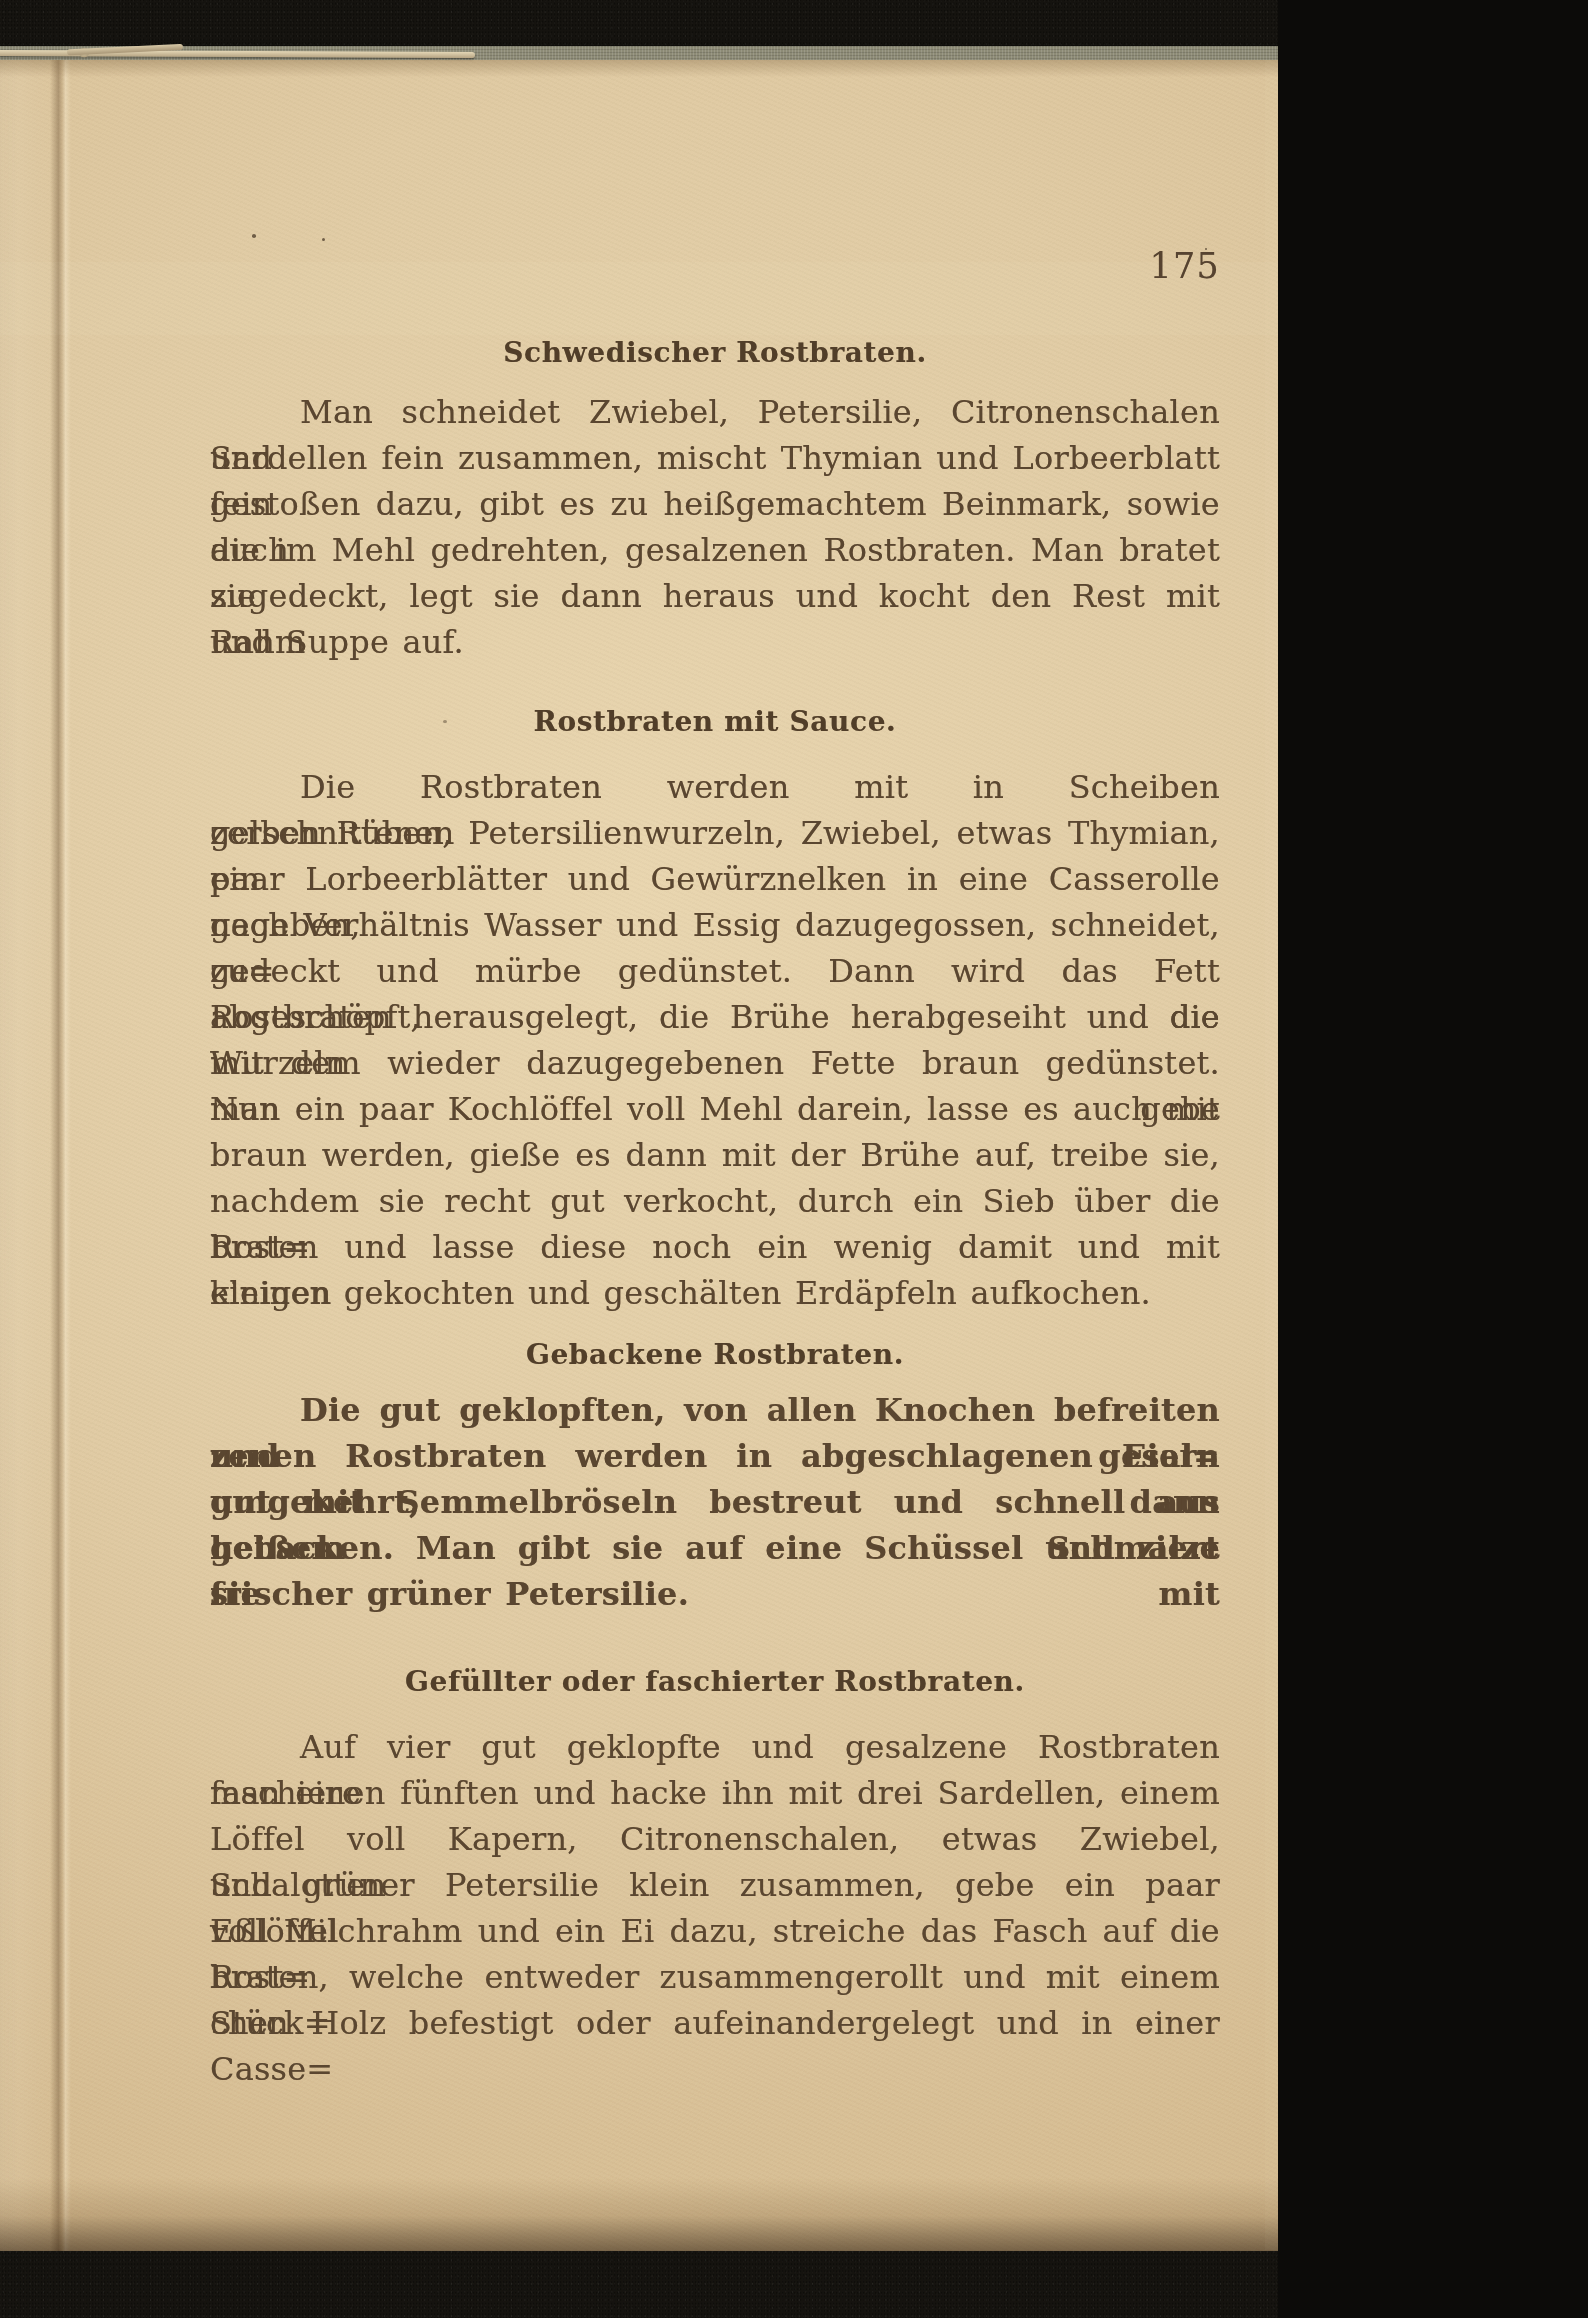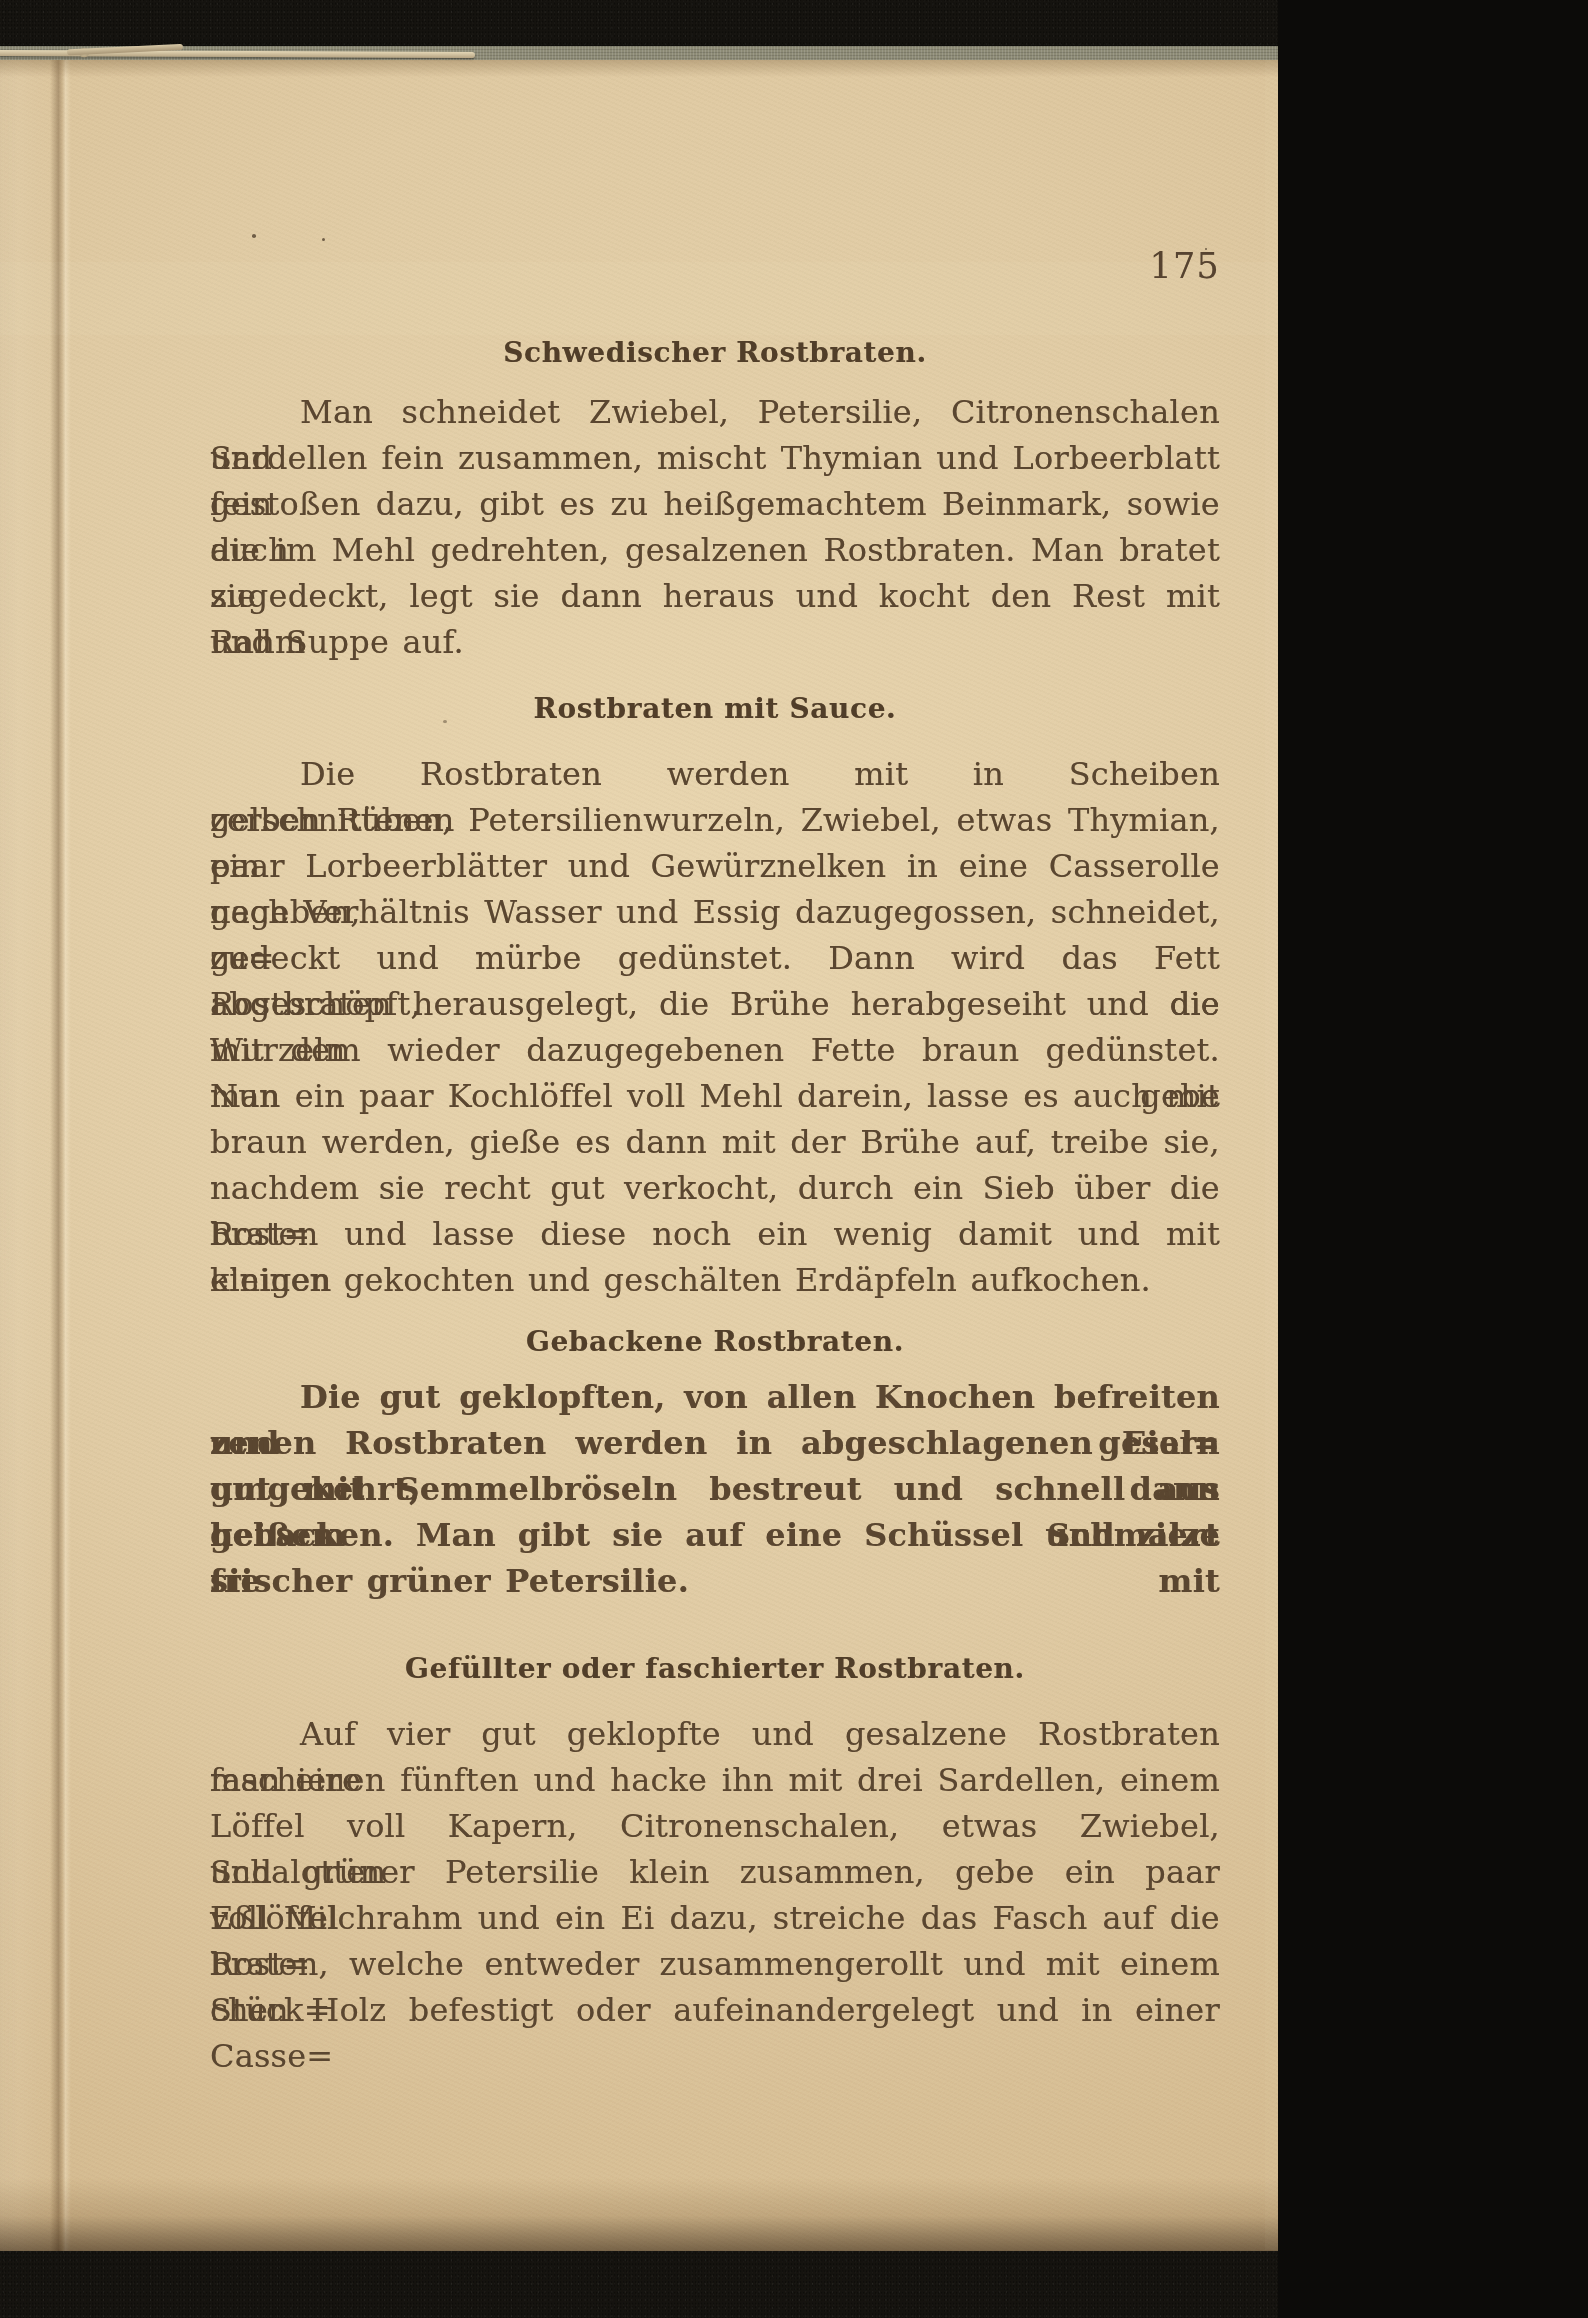--- a/index.html
+++ b/index.html
@@ -114,21 +114,21 @@
   }
   .paragraph{}
   .line{
     font-size:32px; line-height:46px; height:46px;
     text-align:justify; text-align-last:justify;
     letter-spacing:0.2px; word-spacing:3px; white-space:nowrap-disabled;
   }
   .line.first{ text-indent:90px; }
   .line.last{ text-align-last:left; }
   .heading.s0{ margin-top:331px; } .paragraph.s0{ margin-top:14px; }
-  .heading.s1{ margin-top:22px; }  .paragraph.s1{ margin-top:19.5px; }
+  .heading.s1{ margin-top:35px; }  .paragraph.s1{ margin-top:19.5px; }
   .heading.s2{ margin-top:17px; }  .paragraph.s2{ margin-top:10px;font-weight:bold; }
   .heading.s3{ margin-top:43px; }  .paragraph.s3{ margin-top:20.7px; }
 </style>
 </head>
 <body>
 
 <div id="canvas">
   <div class="cover"></div>
   <div class="page">
     <div class="fold-strip"></div>

